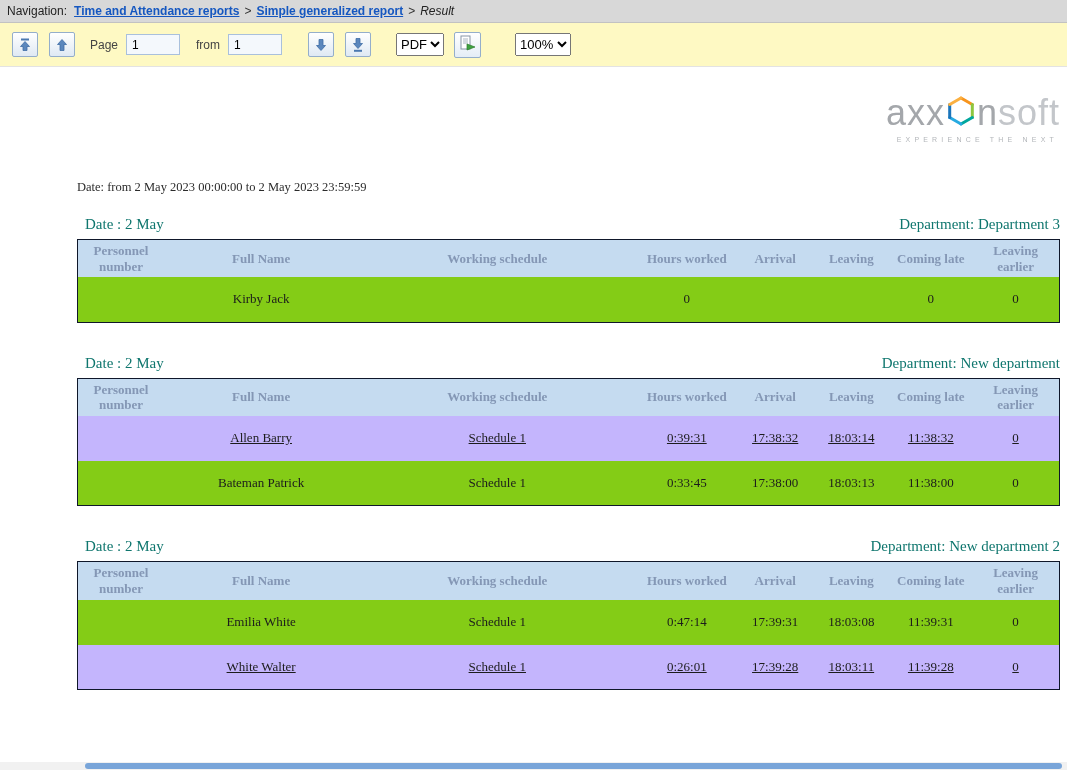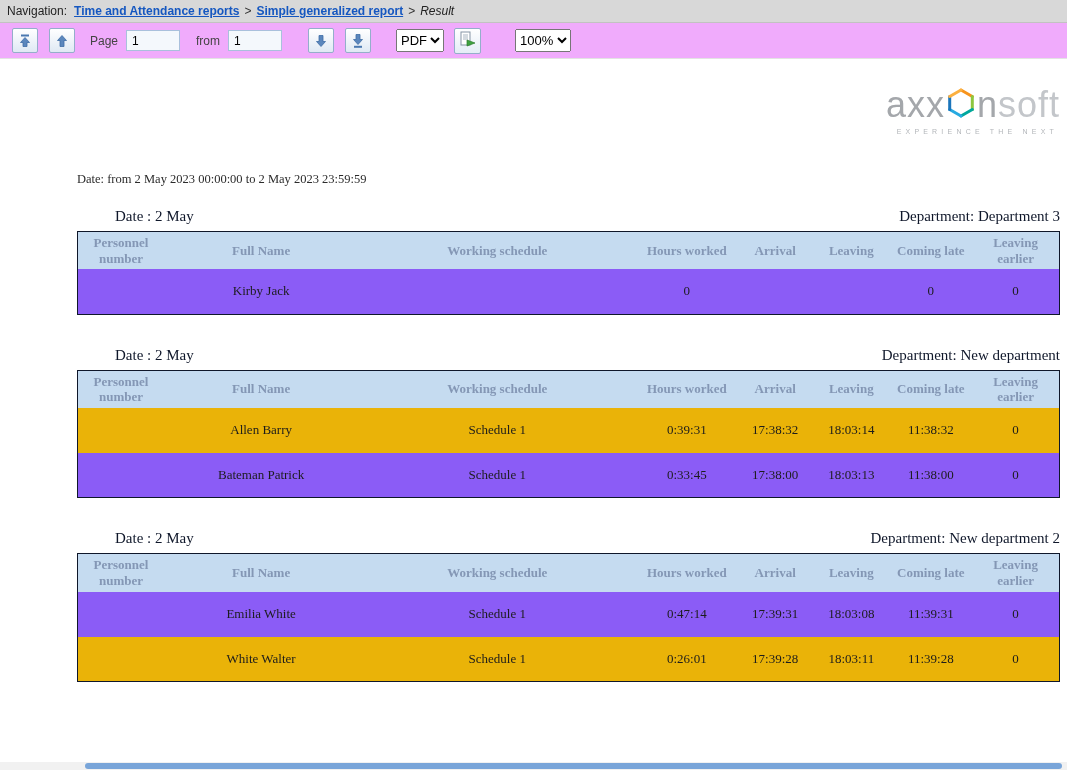--- a/index.html
+++ b/index.html
@@ -9,21 +9,21 @@
 
   
   .navbar { height:23px; background:#d8d8d8; border-bottom:1px solid #c2c2c2;
     display:flex; align-items:center; padding:0 7px; font-size:12px; color:#222; }
   .nav-label { margin-right:4px; }
   .crumb { color:#1557c0; font-weight:bold; text-decoration:underline; cursor:pointer; margin:0 3px; }
   .sep { color:#333; margin:0 2px; }
   .crumb-current { margin-left:3px; color:#222;font-style:italic; }
 
   
-  .toolbar { height:36px; background:#f0abfc; border-bottom:1px solid #e3e3e3;
+  .toolbar { height:44px; background:#fef9c3; border-bottom:1px solid #e3e3e3;
     display:flex; align-items:center; padding:12px 12px; }
   .tbtn { width:26px; height:25px; border:1px solid #94aecb; border-radius:2px;
     background:linear-gradient(#ffffff,#dfe9f4); display:flex; align-items:center;
     justify-content:center; margin-right:11px; cursor:pointer; }
   .tbtn svg { display:block; }
   .tool-label { font-size:12px; color:#444; margin:0 8px 0 4px; }
   .page-input { width:54px; height:21px; border:1px solid #a9c0dc; background:#f4f8fc;
     font-size:12px; padding:1px 5px; margin-right:12px; font-family:"Liberation Sans",sans-serif; }
   .fmt-select, .zoom-select { height:23px; font-size:13px; margin-right:10px;
     font-family:"Liberation Sans",sans-serif; }
@@ -45,30 +45,30 @@
 
   
   .report-title { text-align:center; margin-top:46px; font-family:"Liberation Serif",serif;
     font-weight:bold; font-size:18px; color:#17177c; }
   .report-subtitle { margin-top:13px; font-family:"Liberation Serif",serif;
     font-size:12.5px; color:#2b2b2b; }
 
   .section { margin-top:32px; }
   .section:first-child { margin-top:21px; }
   .sec-head { display:flex; justify-content:space-between; align-items:baseline;
-    font-family:"Liberation Serif",serif; font-size:15px; color:#0f172a; margin-bottom:6px;margin-left:30px; }
+    font-family:"Liberation Serif",serif; font-size:15px; color:#0f766e; margin-bottom:6px; }
   .sec-date { margin-left:8px; }
 
   table.report-table { width:100%; border-collapse:collapse; table-layout:fixed;
     border:1px solid #0f172a; font-family:"Liberation Serif",serif; }
   table.report-table th { background:#c5dbf0; color:#8497b5; font-weight:bold;
     font-size:13px; text-align:center; padding:3px 2px; height:36px; line-height:1.2; }
   table.report-table td { font-size:13px; color:#1c1c1c; text-align:center;
-    padding:3px 2px; height:45px; background:#8b5cf6; }
-  table.report-table tr.alt td { background:#eab308; }
+    padding:3px 2px; height:45px; background:#84cc16; }
+  table.report-table tr.alt td { background:#c4b5fd;text-decoration:underline; }
 
   
   .hscroll { position:absolute; left:0; bottom:0; width:1067px; height:8px;
     background:#f1f1f1; }
   .hscroll .thumb { position:absolute; left:85px; right:5px; top:1px; bottom:1px;
     background:#79a5d9; border-radius:3px; }
 </style>
 </head>
 <body>
 

